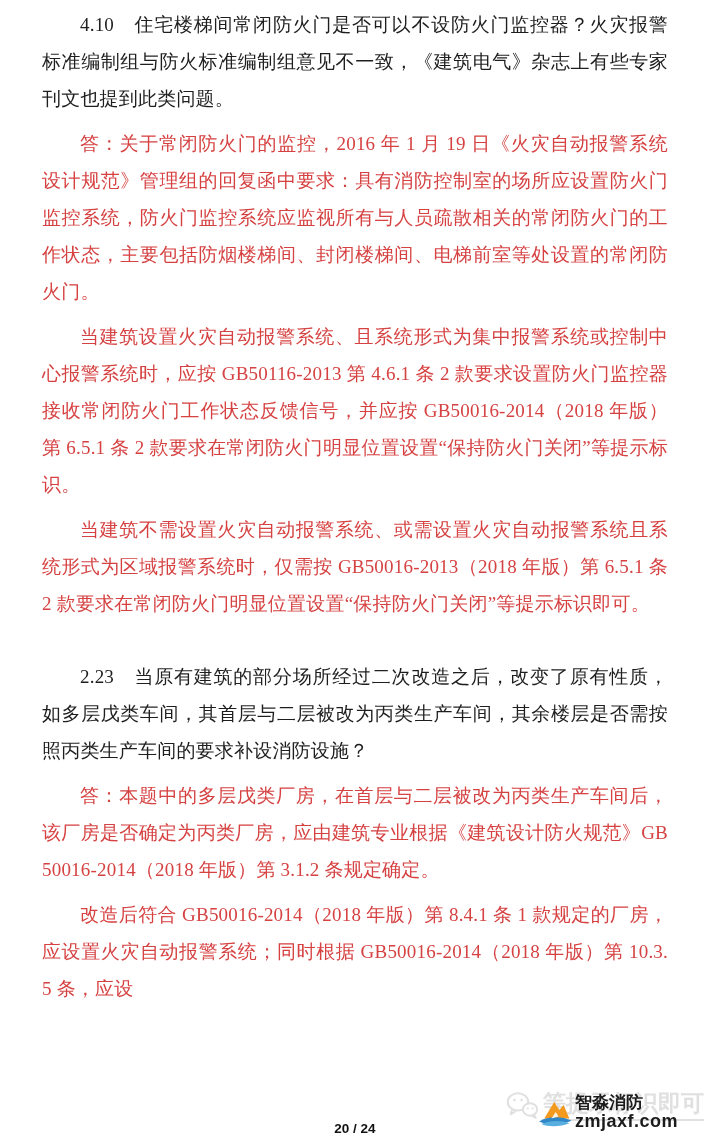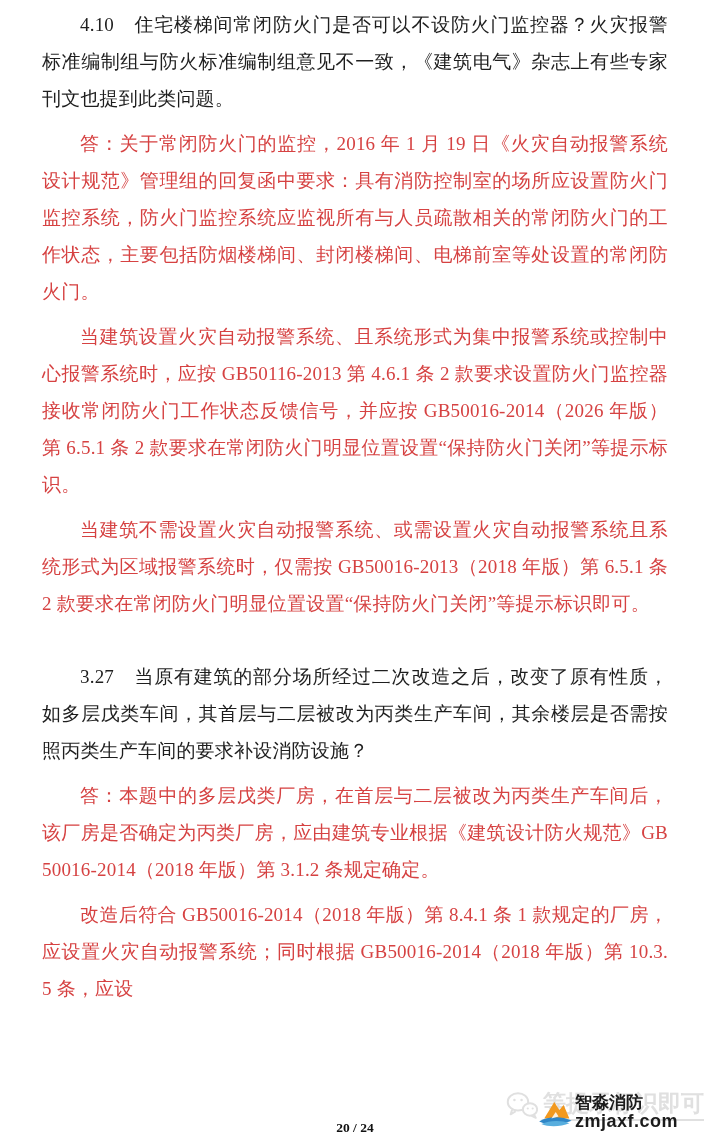--- a/index.html
+++ b/index.html
@@ -35,21 +35,21 @@
   }
   .para--q{color:var(--question-text);}
   .para--a{color:var(--answer-text);}
   .para--gap{margin-top:36px;}
   .page-num{
     position:absolute;
     bottom:6px;
     left:0;
     width:100%;
     text-align:center;
-    font-family:Liberation Serif, serif;
+    font-family:Liberation Sans, sans-serif;
     font-weight:bold;
     font-size:13.5px;
     color:var(--footer-text);
   }
   .watermark{
     position:absolute;
     right:4px;
     bottom:2px;
     width:200px;
     height:58px;
@@ -85,23 +85,23 @@
   }
   .wm-brand-name{font-size:17px;font-weight:bold;white-space:nowrap;}
   .wm-brand-domain{font-size:18px;font-weight:bold;white-space:nowrap;letter-spacing:0.5px;}
 </style>
 </head>
 <body>
 
 <main class="page">
   <p class="para para--q">4.10　住宅楼梯间常闭防火门是否可以不设防火门监控器？火灾报警标准编制组与防火标准编制组意见不一致，《建筑电气》杂志上有些专家刊文也提到此类问题。</p>
   <p class="para para--a">答：关于常闭防火门的监控，2016 年 1 月 19 日《火灾自动报警系统设计规范》管理组的回复函中要求：具有消防控制室的场所应设置防火门监控系统，防火门监控系统应监视所有与人员疏散相关的常闭防火门的工作状态，主要包括防烟楼梯间、封闭楼梯间、电梯前室等处设置的常闭防火门。</p>
-  <p class="para para--a">当建筑设置火灾自动报警系统、且系统形式为集中报警系统或控制中心报警系统时，应按 GB50116-2013 第 4.6.1 条 2 款要求设置防火门监控器接收常闭防火门工作状态反馈信号，并应按 GB50016-2014（2026 年版）第 6.5.1 条 2 款要求在常闭防火门明显位置设置“保持防火门关闭”等提示标识。</p>
+  <p class="para para--a">当建筑设置火灾自动报警系统、且系统形式为集中报警系统或控制中心报警系统时，应按 GB50116-2013 第 4.6.1 条 2 款要求设置防火门监控器接收常闭防火门工作状态反馈信号，并应按 GB50016-2014（2018 年版）第 6.5.1 条 2 款要求在常闭防火门明显位置设置“保持防火门关闭”等提示标识。</p>
   <p class="para para--a">当建筑不需设置火灾自动报警系统、或需设置火灾自动报警系统且系统形式为区域报警系统时，仅需按 GB50016-2013（2018 年版）第 6.5.1 条 2 款要求在常闭防火门明显位置设置“保持防火门关闭”等提示标识即可。</p>
-  <p class="para para--q para--gap">3.27　当原有建筑的部分场所经过二次改造之后，改变了原有性质，如多层戊类车间，其首层与二层被改为丙类生产车间，其余楼层是否需按照丙类生产车间的要求补设消防设施？</p>
+  <p class="para para--q para--gap">2.23　当原有建筑的部分场所经过二次改造之后，改变了原有性质，如多层戊类车间，其首层与二层被改为丙类生产车间，其余楼层是否需按照丙类生产车间的要求补设消防设施？</p>
   <p class="para para--a">答：本题中的多层戊类厂房，在首层与二层被改为丙类生产车间后，该厂房是否确定为丙类厂房，应由建筑专业根据《建筑设计防火规范》GB50016-2014（2018 年版）第 3.1.2 条规定确定。</p>
   <p class="para para--a">改造后符合 GB50016-2014（2018 年版）第 8.4.1 条 1 款规定的厂房，应设置火灾自动报警系统；同时根据 GB50016-2014（2018 年版）第 10.3.5 条，应设</p>
 </main>
 
 <div class="page-num">20 / 24</div>
 
 <div class="watermark">
   <div class="wm-gray">
     <svg width="32" height="28" viewBox="0 0 36 31" aria-hidden="true">
       <ellipse cx="13.5" cy="12" rx="11.5" ry="9.8" fill="none" stroke="#e0e0e0" stroke-width="2.2"></ellipse>

